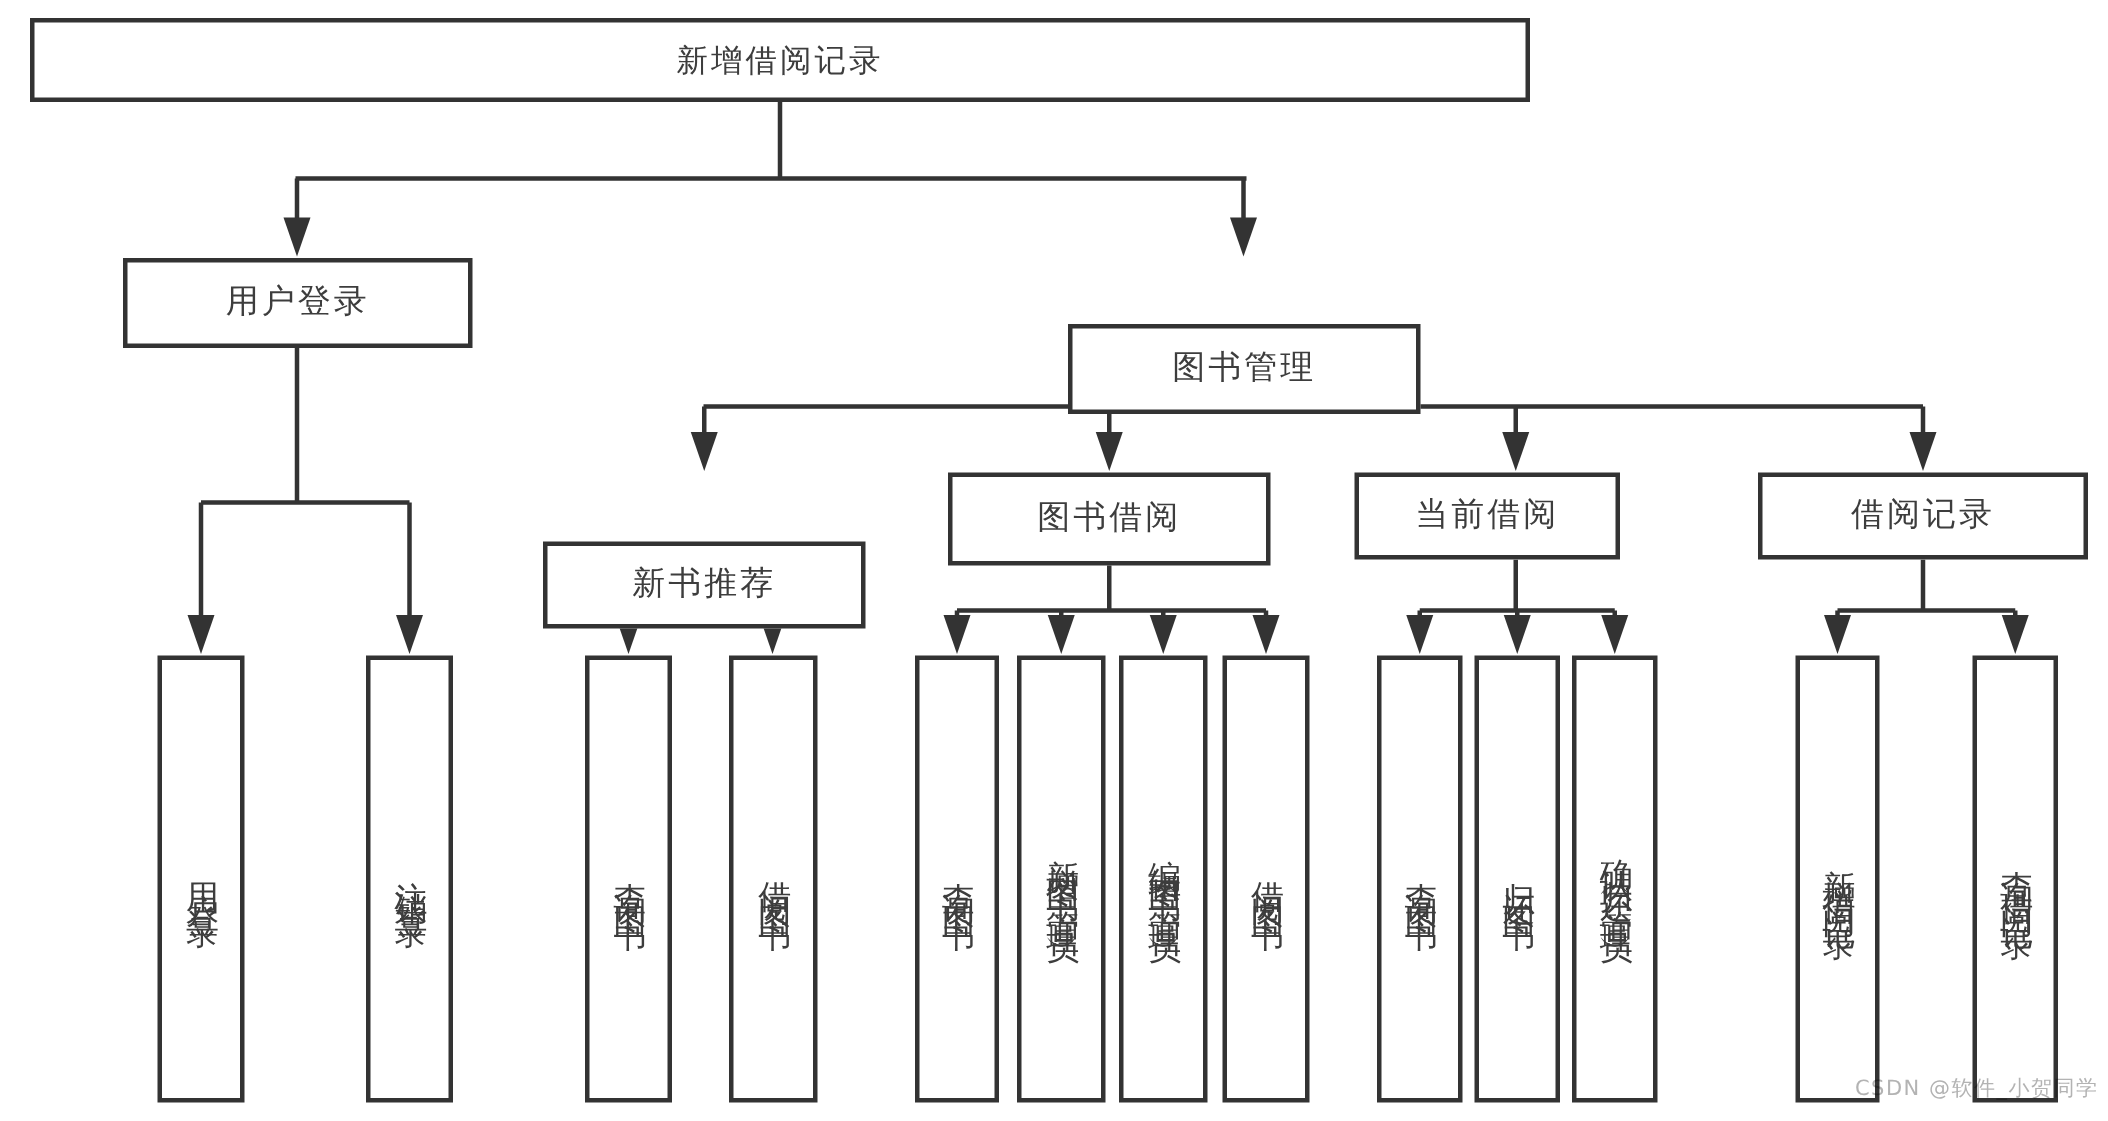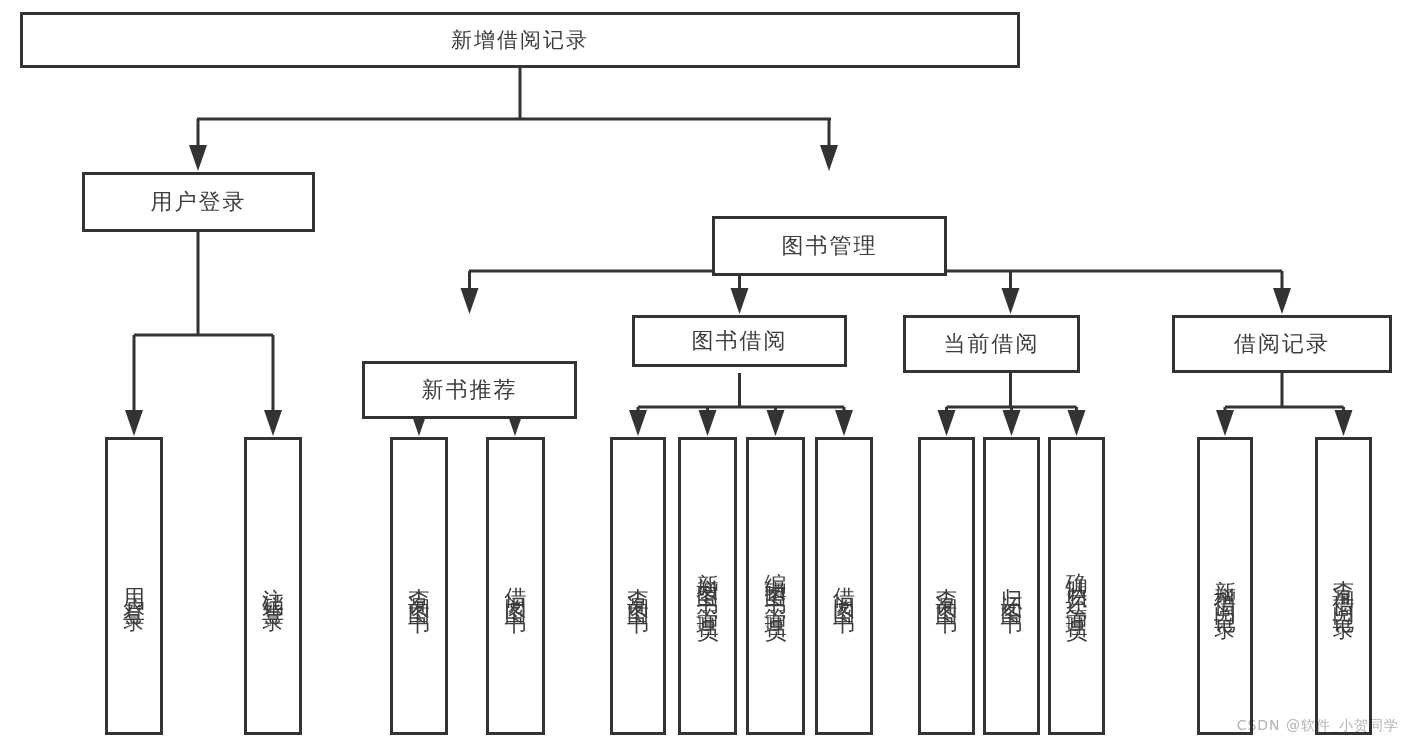--- a/index.html
+++ b/index.html
@@ -35,21 +35,21 @@
     width:58px;height:298px;top:437px;
     writing-mode:vertical-rl;
     letter-spacing:8px;
     font-size:22px;
     padding:4px 0;
   }
   .root-node{left:20px;top:12px;width:1000px;height:56px;font-size:21px;}
   .n-user    {left:82px; top:172px;width:233px;}
   .n-bookmgr {left:712px;top:172px;width:235px;margin-top:44px;}
   .n-newbook {left:362px;top:315px;width:215px;height:58px;margin-top:46px;}
-  .n-bookborrow{left:632px;top:315px;width:215px;height:52px;}
+  .n-bookborrow{left:632px;top:315px;width:215px;height:62px;}
   .n-currentborrow{left:903px;top:315px;width:177px;height:58px;}
   .n-record  {left:1172px;top:315px;width:220px;height:58px;}
 
   .l-userlogin {left:105px;}
   .l-logout    {left:244px;}
   .l-nb-query  {left:390px;}
   .l-nb-borrow {left:486px;width:59px;}
   .l-bb-query  {left:610px;width:56px;}
   .l-bb-add    {left:678px;width:59px;letter-spacing:7px;}
   .l-bb-edit   {left:746px;width:59px;letter-spacing:7px;}

